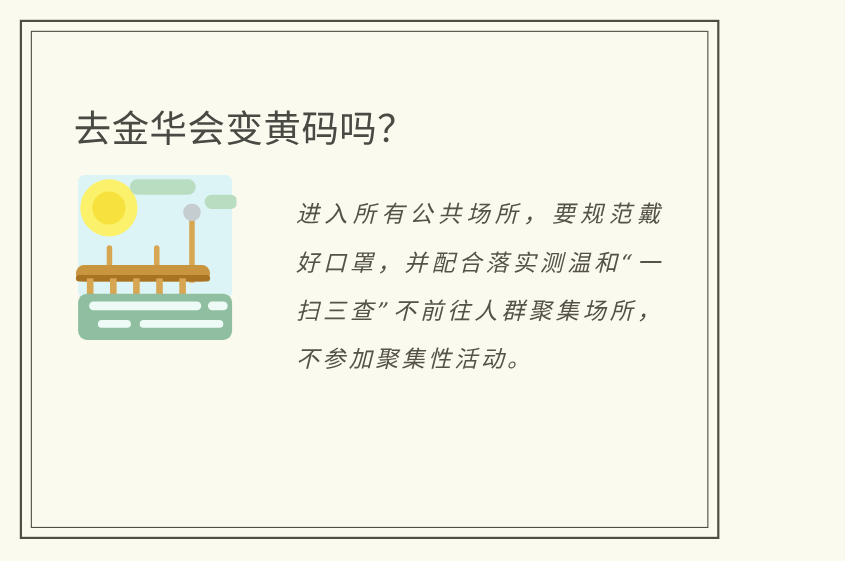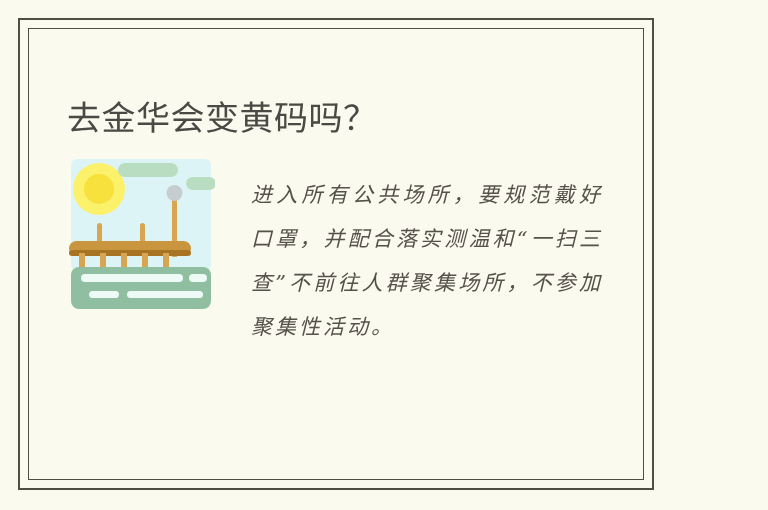--- a/index.html
+++ b/index.html
@@ -75,21 +75,21 @@
     margin-top: 4px;
   }
 
   .illustration svg {
     display: block;
     width: 148px;
     height: 160px;
   }
 
   .body-copy {
-    margin-left: 36px;
+    margin-left: 54px;
     flex: 1 1 auto;
     padding-top: 24px;
   }
 
   .body-copy p {
     margin: 0;
     font-size: 21px;
     line-height: 44px;
     color: #55524a;
     letter-spacing: 3px;

